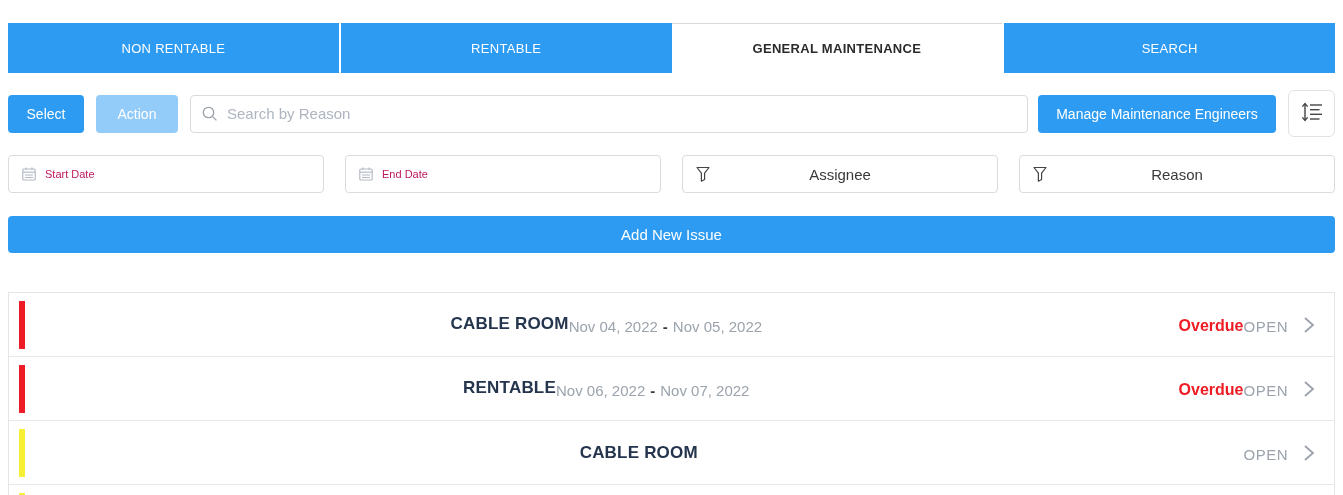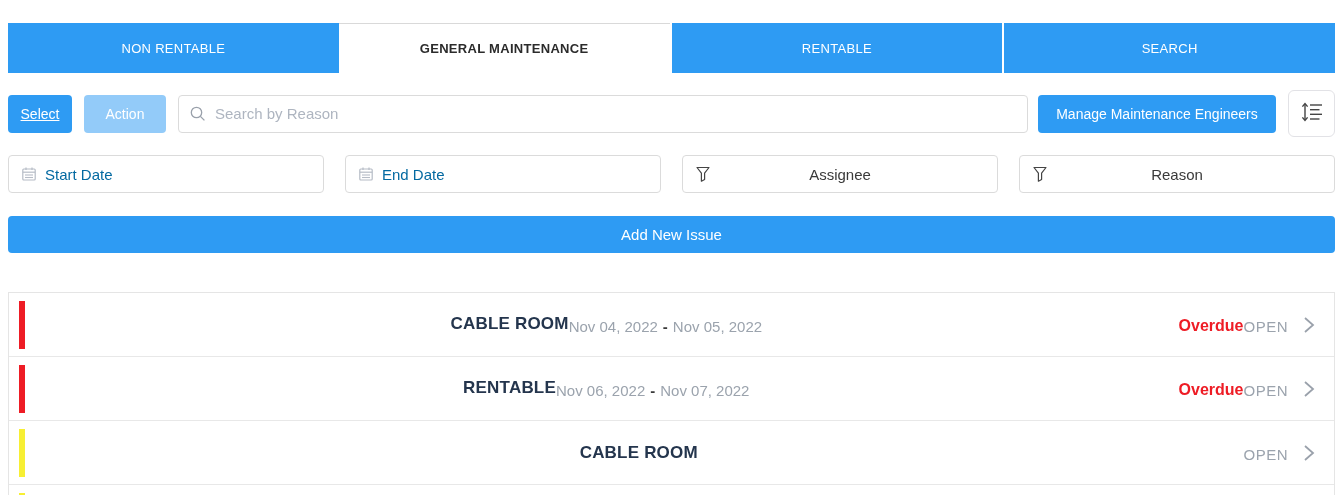--- a/index.html
+++ b/index.html
@@ -13,39 +13,39 @@
          cursor: pointer; border-left: 2px solid #fff; font-weight: 500; }
   .tab:first-child { border-left: none; }
   .tab.active { background: #fff; color: #2b2b2b; border-top: 1px solid #d9d9d9;
                 border-left: none; font-weight: 600; }
 
   
   .toolbar { display: flex; align-items: center; margin: 17px 8px 0; height: 47px; }
   .btn { border: none; border-radius: 4px; font-size: 14px; color: #fff;
          background: #2E9BF3; cursor: pointer; height: 38px;
          font-family: "Liberation Sans", sans-serif; }
-  .btn-select { width: 64px; text-decoration: underline; }
+  .btn-select { width: 76px; }
   .btn-action { width: 82px; background: #93CBF9; margin-left: 12px; cursor: default; }
   .search-wrap { position: relative; flex: 1; margin-left: 12px; height: 38px; }
   .search-wrap input { width: 100%; height: 38px; border: 1px solid #dbdbdb;
          border-radius: 4px; padding: 0 12px 0 36px; font-size: 15px; color: #333;
          outline: none; font-family: "Liberation Sans", sans-serif; }
   .search-wrap input::placeholder { color: #aeb5c0; }
   .search-icon { position: absolute; left: 11px; top: 10px; }
   .btn-manage { width: 238px; margin-left: 10px; padding: 0 10px; }
   .btn-sort { width: 47px; height: 47px; margin-left: 12px; background: #fff;
          border: 1px solid #e2e2e6; border-radius: 6px; display: flex;
          align-items: center; justify-content: center; cursor: pointer; }
 
   
   .filters { display: flex; gap: 21px; margin: 18px 8px 0; height: 38px; }
   .filter { flex: 1; position: relative; border: 1px solid #dbdbdb; border-radius: 4px;
             display: flex; align-items: center; cursor: pointer; background: #fff; }
   .filter .ficon { position: absolute; left: 12px; top: 10px; }
-  .filter .ph { color: #0369a1; font-size: 15px; margin-left: 36px; }
+  .filter .ph { color: #be185d; font-size: 11px; margin-left: 36px; }
   .filter.centered .label { color: #3a3a3a; font-size: 15px; width: 100%;
             text-align: center; }
 
   
   .add-issue { display: block; width: 1327px; margin: 23px 8px 0; height: 37px;
             font-size: 15px; }
 
   
   .issue-list { margin: 39px 8px 0; border: 1px solid #e5e5e5; border-bottom: none; }
   .issue-row { display: flex; align-items: center; height: 64px;
@@ -60,22 +60,22 @@
             margin-right: 8px; }
   .overdue { color: #ee1c25; font-weight: 700; font-size: 16px; }
   .open { color: #9ba3ad; font-size: 15px; letter-spacing: .5px; margin-top: 3px; }
   .chev { margin-right: 18px; margin-left: 6px; display: flex; align-items: center; }
 </style>
 </head>
 <body>
 
 <div class="tabbar">
   <div class="tab">NON RENTABLE</div>
+  <div class="tab">RENTABLE</div>
   <div class="tab active">GENERAL MAINTENANCE</div>
-  <div class="tab">RENTABLE</div>
   <div class="tab">SEARCH</div>
 </div>
 
 <div class="toolbar">
   <button class="btn btn-select">Select</button>
   <button class="btn btn-action">Action</button>
 
   <div class="search-wrap">
     <span class="search-icon">
       <svg width="18" height="18" viewBox="0 0 18 18" fill="none">

